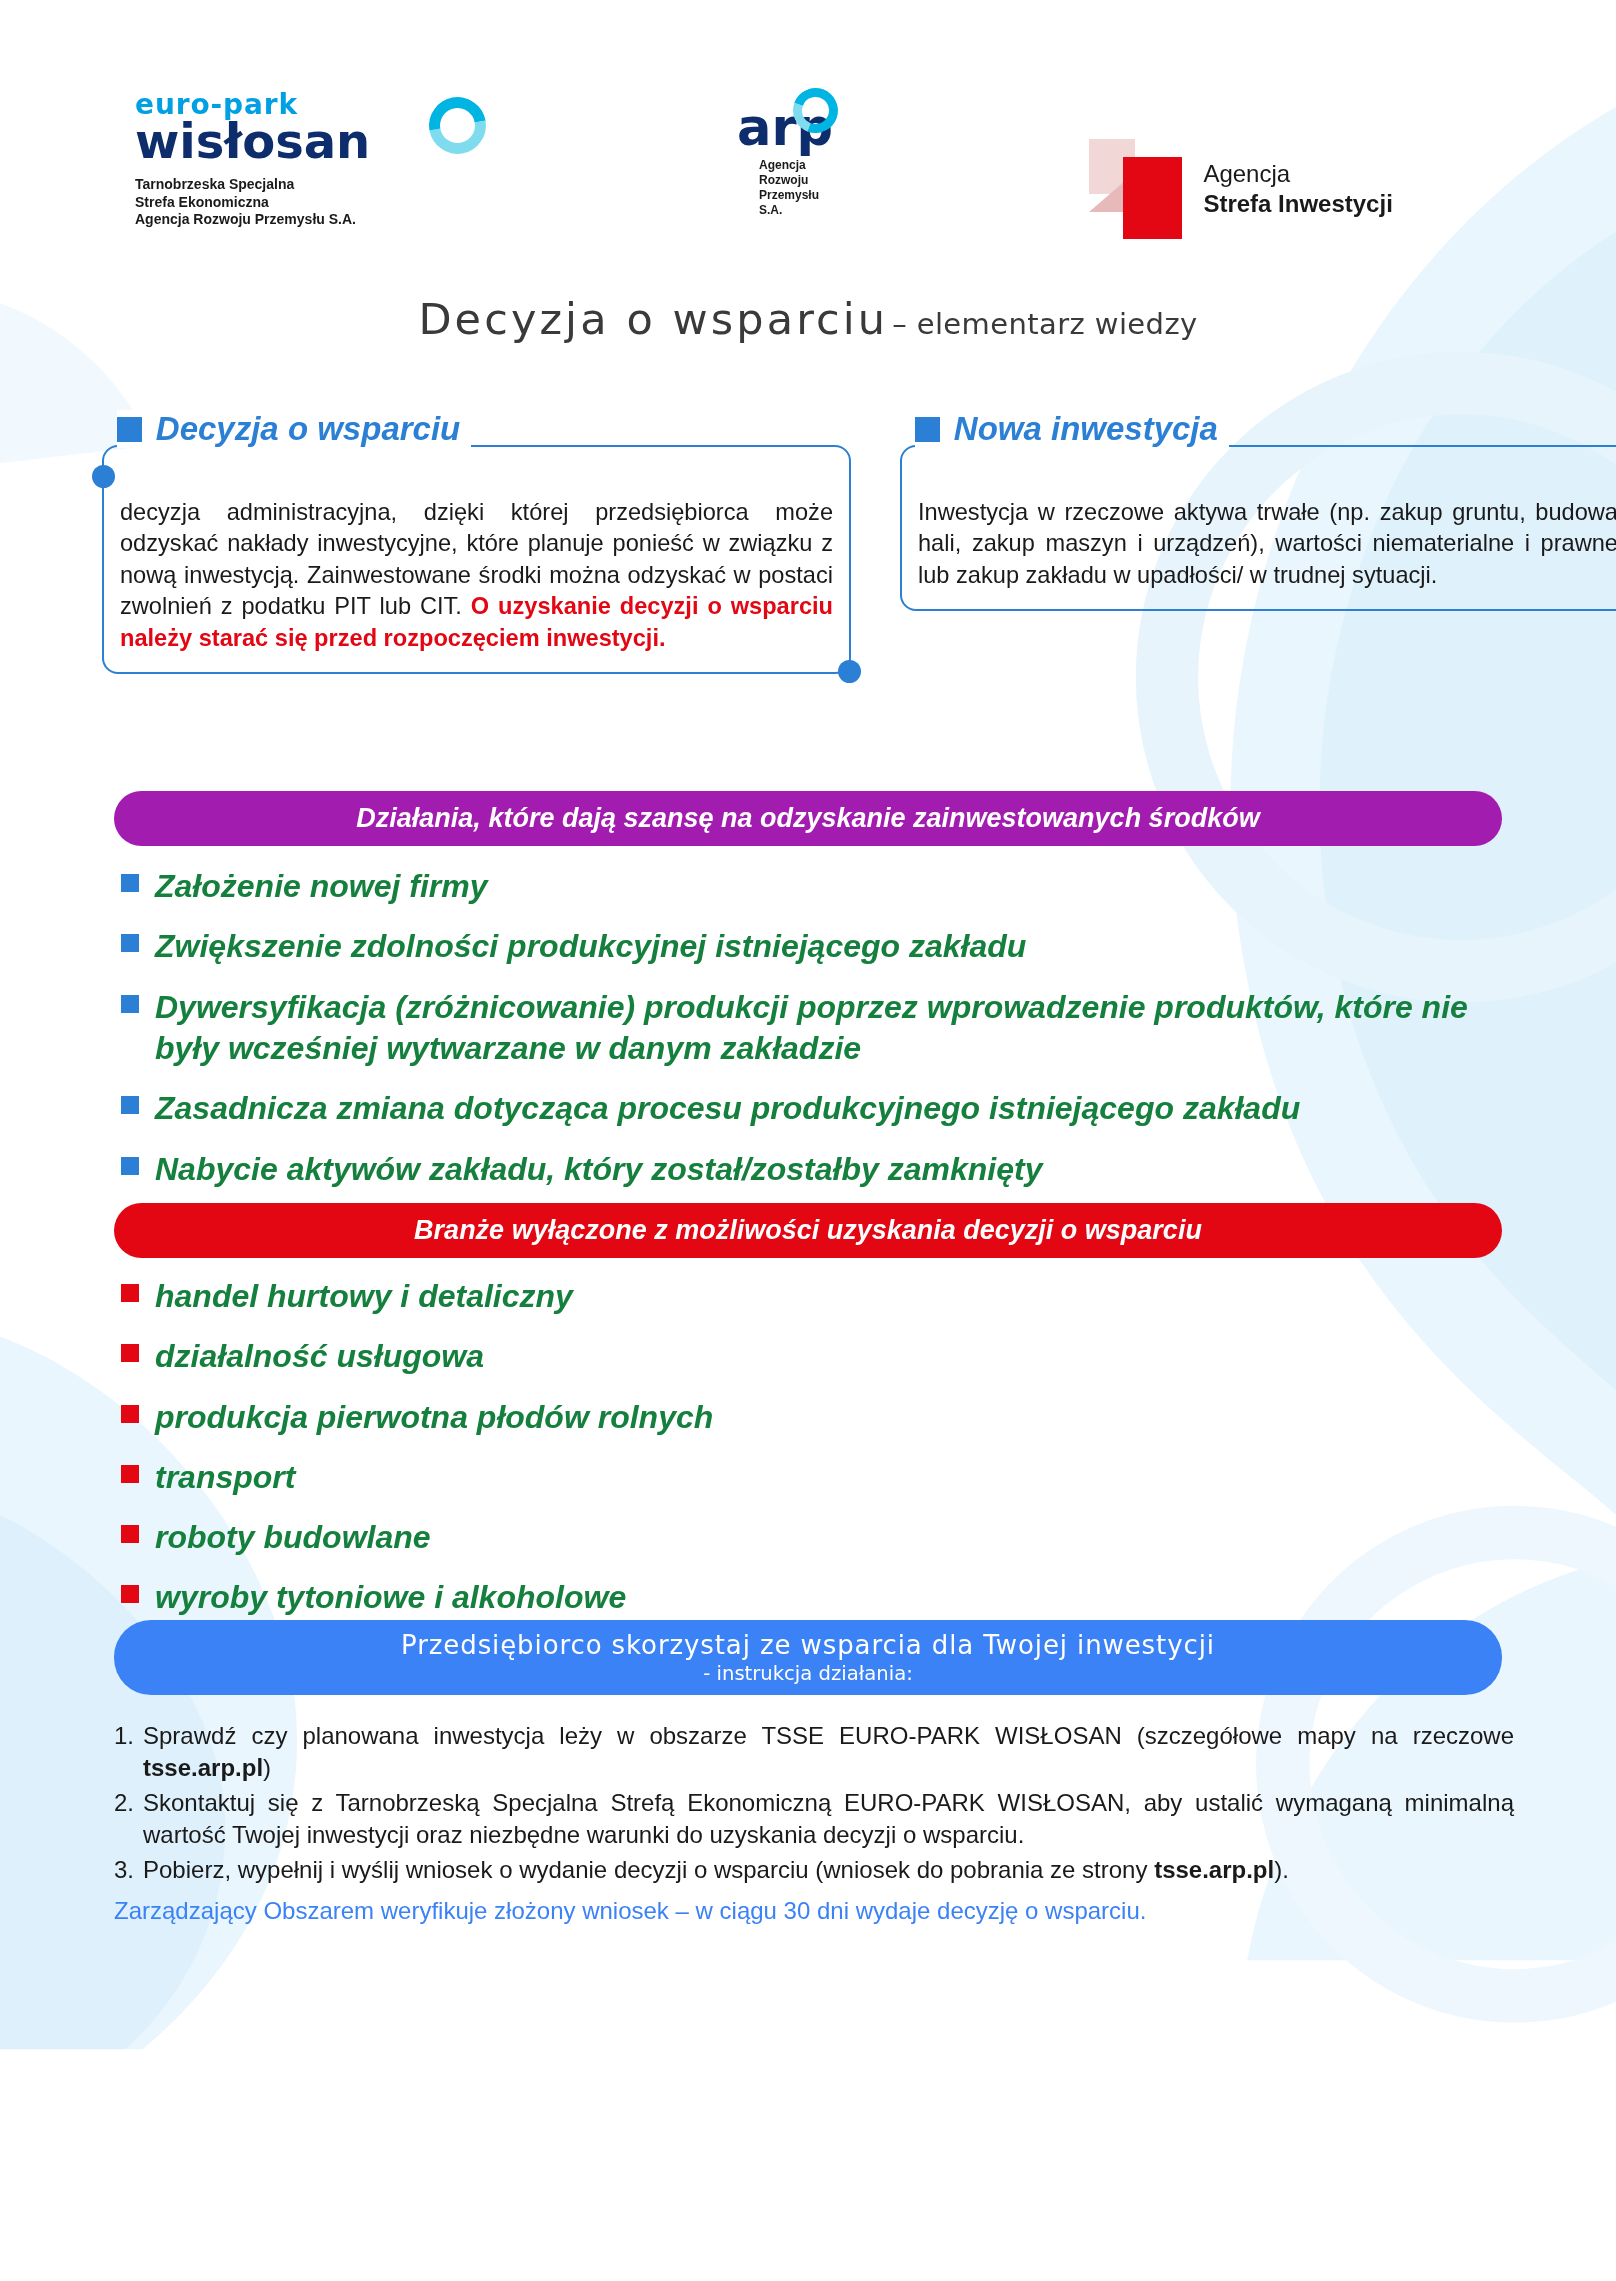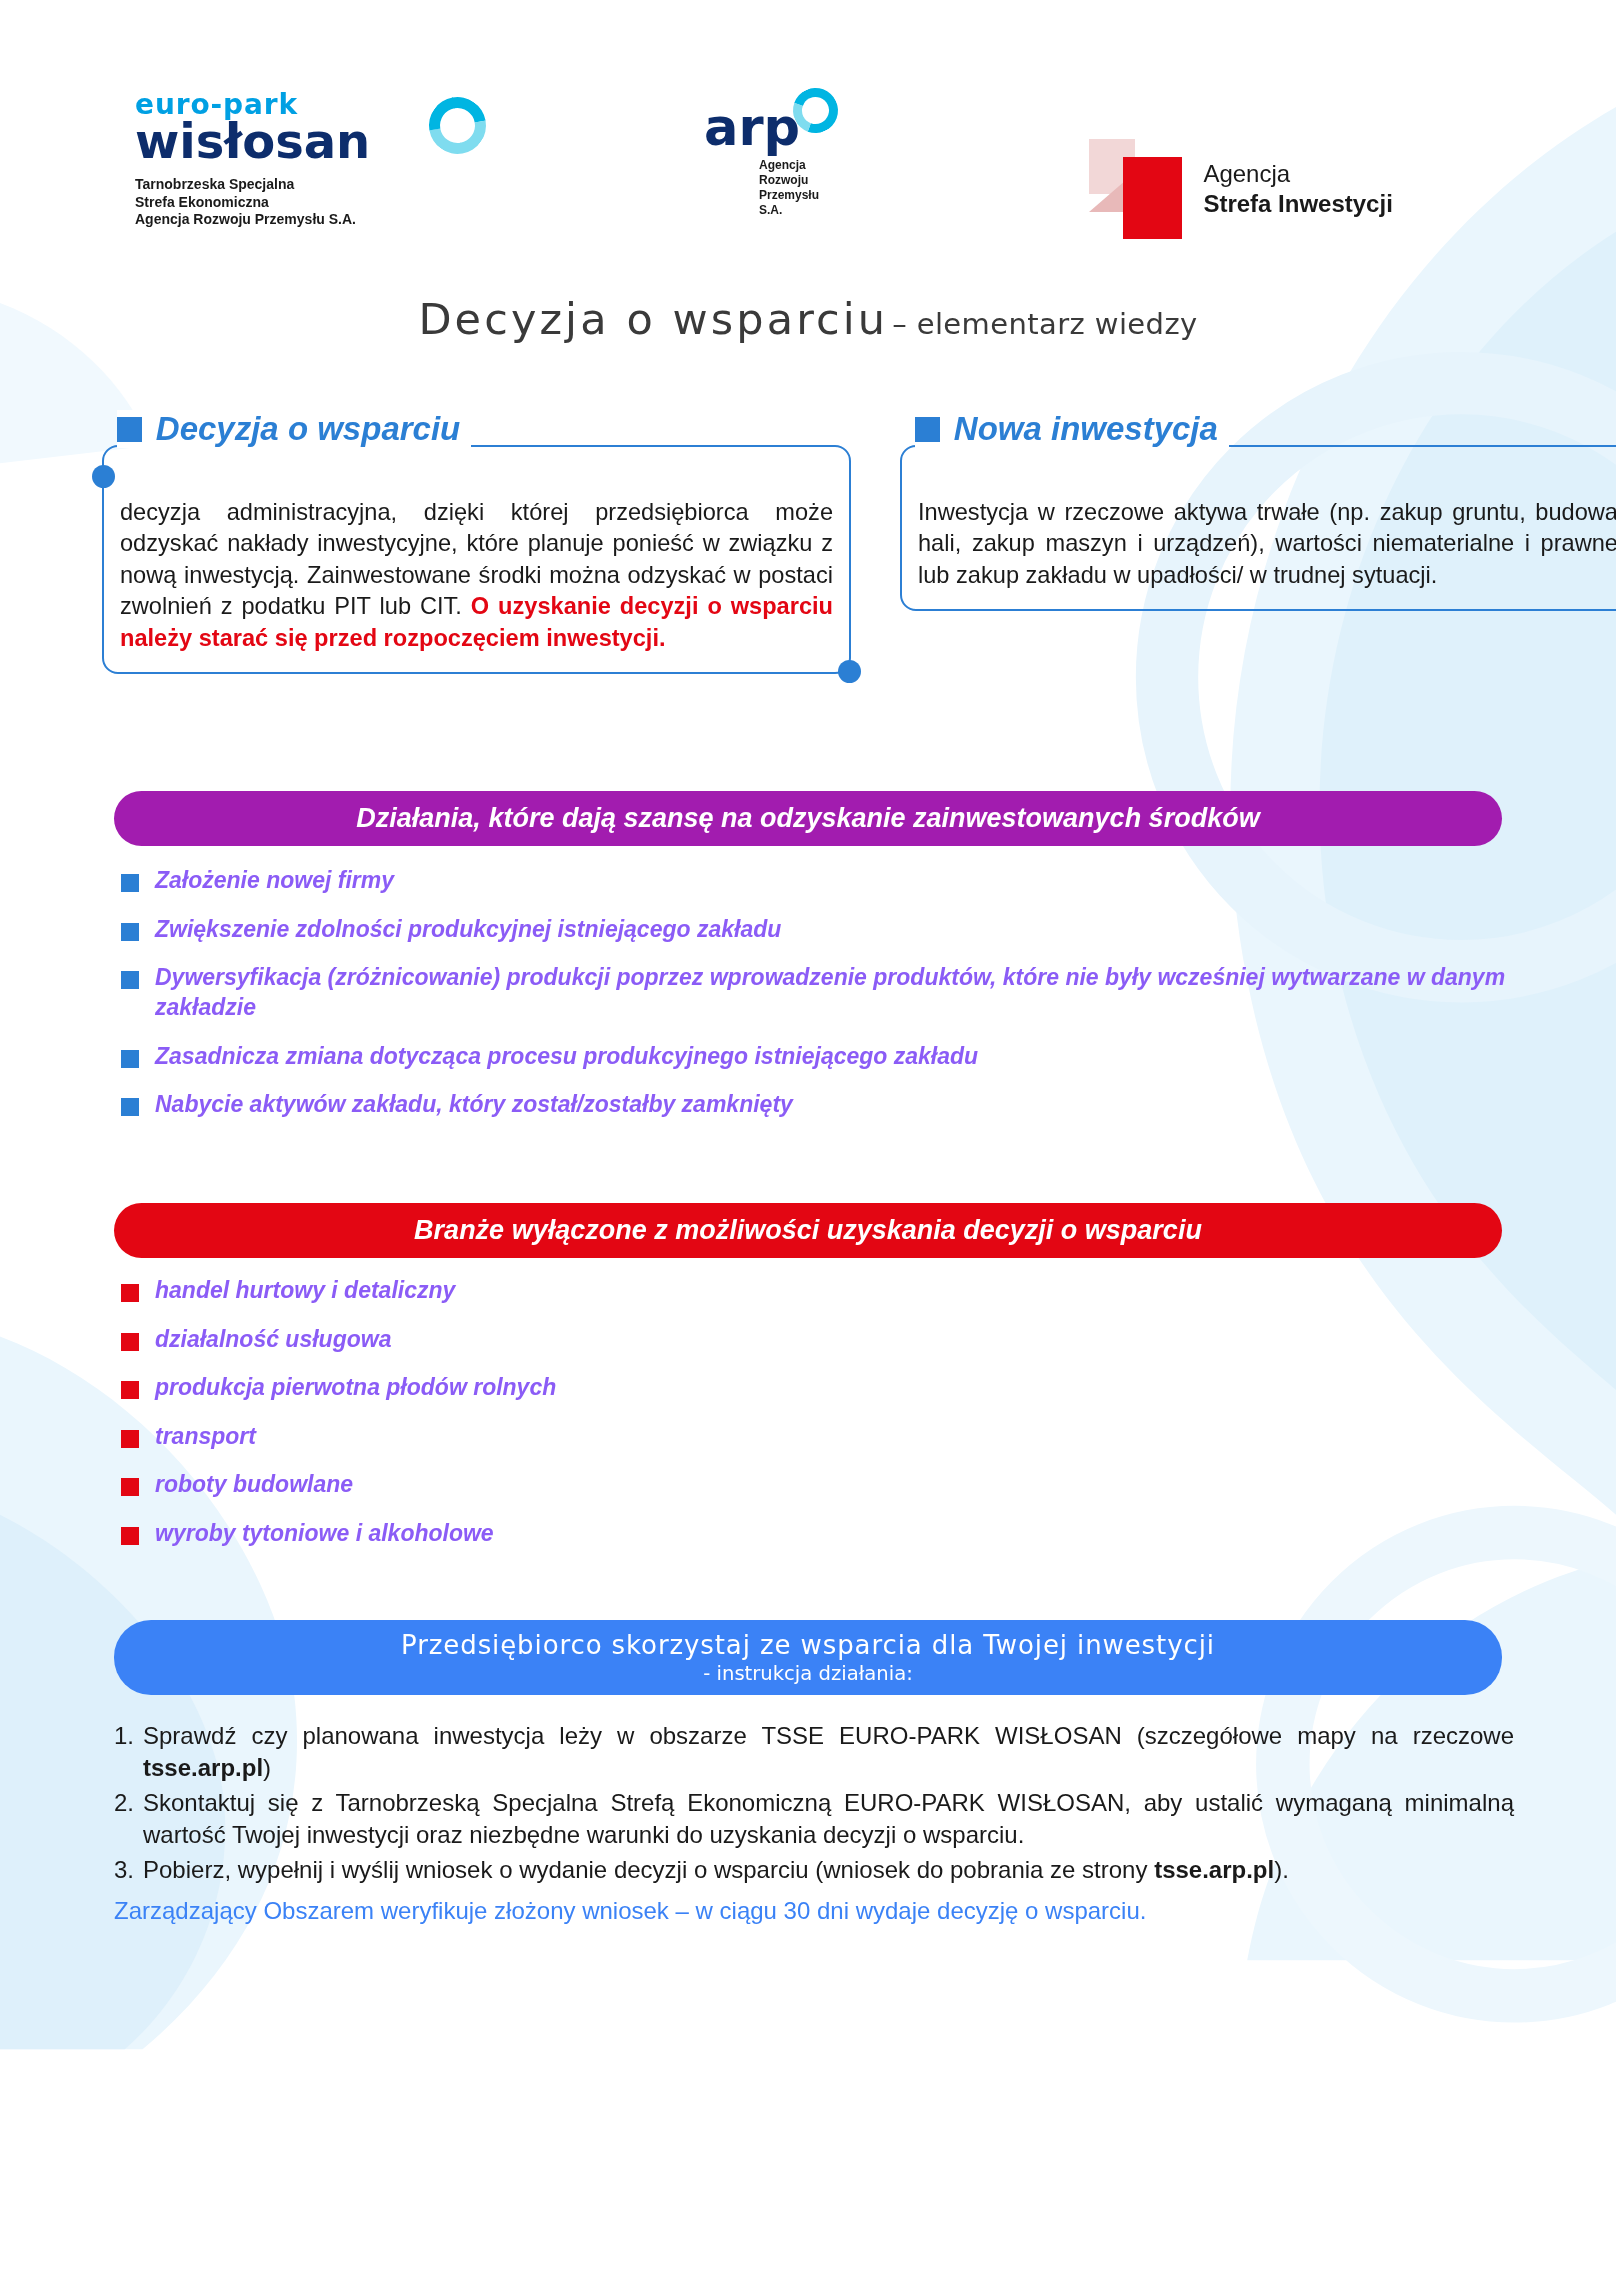--- a/index.html
+++ b/index.html
@@ -65,20 +65,21 @@
     transform: rotate(35deg);
   }
 
   .logo-arp { position: absolute; left: 704px; top: 27px; }
   .logo-arp .arp-main {
     font-family: "DejaVu Sans", sans-serif;
     font-size: 51px;
     font-weight: 700;
     color: #0d2d6c;
     line-height: 1;
+    margin-left: 33px;
   }
   .logo-arp .arp-sub {
     font-size: 12px;
     line-height: 1.25;
     color: #1a1a1a;
     font-weight: 600;
     margin-top: 5.3px;
     margin-left: 55px;
   }
   .arp-ring {
@@ -189,24 +190,24 @@
   .blist .item {
     display: flex;
     align-items: flex-start;
     gap: 16px;
     margin-bottom: 18.7px;
   }
   .blist .bul { width: 18px; height: 18px; flex: 0 0 18px; margin-top: 8px; }
   .blist.one .bul { background: #2b7fd4; }
   .blist.two .bul { background: #e30613; }
   .blist .txt {
-    font-size: 23px;
+    font-size: 32px;
     font-weight: 700;
     font-style: italic;
-    color: #8b5cf6;
+    color: #15803d;
     line-height: 1.3;
     font-family: "Liberation Sans", sans-serif;
   }
 
   
   .instr-banner {
     position: absolute;
     left: 114px; right: 114px;
     top: 1620px;
     height: 75px;

